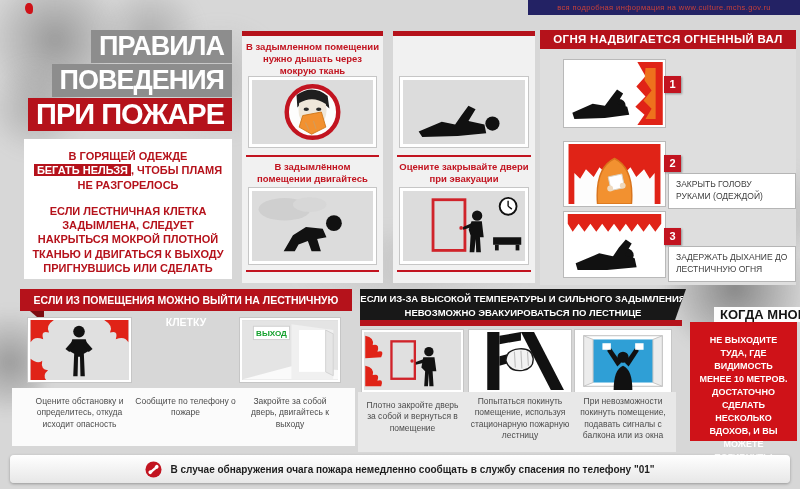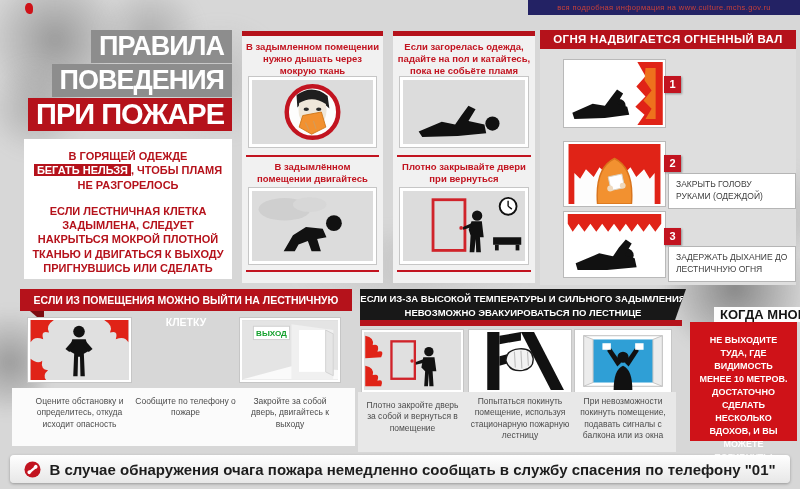--- a/index.html
+++ b/index.html
@@ -42,21 +42,21 @@
   .capstrip{background:#fbfbfb;}
   .capstrip.gray{background:#e8e8e8;}
   .cap-dark{color:#4c4c4c;font-size:8.5px;line-height:1.35;text-align:center;}
   
   .sw-title{background:#fdfdfd;color:#141414;font-weight:bold;font-size:13px;text-align:center;line-height:15px;margin-left:24px;}
   .sw-box{background:#cf1218;color:#fff;font-weight:bold;font-size:9px;line-height:1.45;text-align:center;
     padding:12px 7px;}
   
   .footer-bar{background:linear-gradient(#ffffff,#e7e7e7);border-radius:4px;
     box-shadow:0 1px 3px rgba(0,0,0,.3);display:flex;align-items:center;justify-content:center;gap:8px;}
-  .footer-text{color:#1d1d1d;font-weight:bold;font-size:15px;}
+  .footer-text{color:#1d1d1d;font-weight:bold;font-size:10px;}
   
   .toplink{background:#232264;color:#c8403a;font-size:7.5px;text-align:center;line-height:15px;
     letter-spacing:.4px;cursor:pointer;}
 </style>
 </head>
 <body>
 
 <div id="poster">
 
   <div class="smoke" style="left:-20px;top:-25px;width:150px;height:130px;background:radial-gradient(circle,rgba(105,105,105,.55),transparent 70%);filter:blur(6px);"></div>
@@ -101,42 +101,41 @@
         <path d="M47 17 Q65 4 82 18 L84 32 Q74 22 64 24 Q53 25 48 31 Z" fill="#1f1f1f"></path>
         <path d="M50 26 Q65 17 80 27 Q83 40 75 51 Q64 57 55 50 Q47 40 50 26 Z" fill="#efe7da"></path>
         <ellipse cx="58" cy="33" rx="3" ry="2" fill="#2a2a2a"></ellipse>
         <ellipse cx="72" cy="33" rx="3" ry="2" fill="#2a2a2a"></ellipse>
         <polygon points="54,40 75,36 80,53 64,61 50,53" fill="#f29130" stroke="#cd7517" stroke-width="1"></polygon>
         <path d="M57 48 L61 56 M66 46 L69 55" stroke="#d89a55" stroke-width="1.5" fill="none"></path>
       </g>
     </svg>
   </div>
 
-  <div class="abs cap-red" style="left:397px;top:41px;width:134px;">Если загорелась одежда, падайте на пол и катайтесь, пока не собьёте пламя</div>
   <div class="abs picbox" style="left:400px;top:77px;width:122px;height:64px;">
     <svg viewBox="0 0 130 72">
       <circle cx="97" cy="49" r="8" fill="#111"></circle>
       <path d="M14 58 L40 47 L55 50 L62 40 L70 29 L78 33 L70 46 L88 50 L90 60 L58 63 L18 64 Z" fill="#111"></path>
     </svg>
   </div>
 
   <div class="abs sep" style="left:246px;top:155px;width:133px;"></div>
   <div class="abs sep" style="left:397px;top:155px;width:134px;"></div>
 
   <div class="abs cap-red" style="left:246px;top:161px;width:133px;">В задымлённом помещении двигайтесь ползком</div>
   <div class="abs picbox" style="left:249px;top:188px;width:121px;height:70px;">
     <svg viewBox="0 0 130 72">
       <ellipse cx="35" cy="18" rx="28" ry="12" fill="#cfcfcf"></ellipse>
       <ellipse cx="62" cy="13" rx="18" ry="8" fill="#d7d7d7"></ellipse>
       <circle cx="88" cy="33" r="8.5" fill="#111"></circle>
       <path d="M34 63 L44 46 L58 37 L76 39 L80 48 L70 50 L74 63 L64 63 L60 52 L50 56 L46 63 Z" fill="#111"></path>
     </svg>
   </div>
 
-  <div class="abs cap-red" style="left:397px;top:161px;width:134px;">Плотно закрывайте двери при вернуться</div>
+  <div class="abs cap-red" style="left:397px;top:161px;width:134px;">Оцените закрывайте двери при эвакуации</div>
   <div class="abs picbox" style="left:400px;top:188px;width:122px;height:70px;">
     <svg viewBox="0 0 130 72">
       <rect x="32" y="8" width="34" height="54" fill="none" stroke="#d0232a" stroke-width="3"></rect>
       <circle cx="62" cy="38" r="2" fill="#d0232a"></circle>
       <circle cx="112" cy="15" r="9" fill="#fff" stroke="#111" stroke-width="2"></circle>
       <path d="M112 15 L112 9 M112 15 L116 18" stroke="#111" stroke-width="1.5"></path>
       <rect x="96" y="48" width="30" height="8" fill="#111"></rect>
       <rect x="98" y="56" width="4" height="6" fill="#111"></rect>
       <rect x="120" y="56" width="4" height="6" fill="#111"></rect>
       <circle cx="79" cy="25" r="5.5" fill="#111"></circle>

